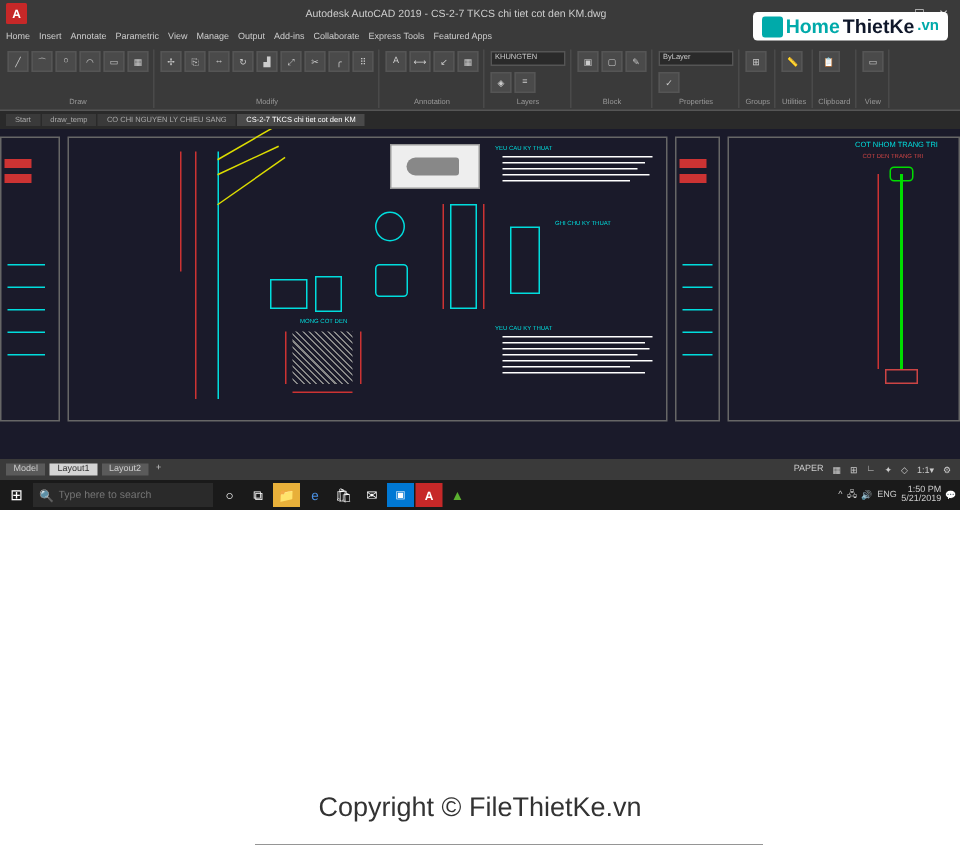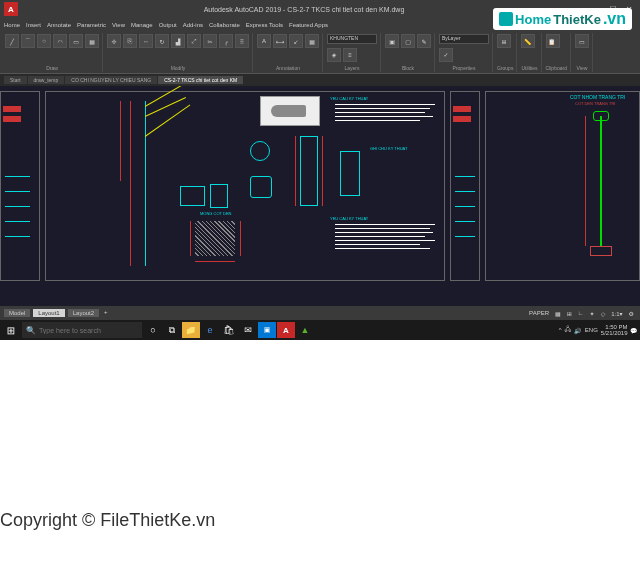--- a/index.html
+++ b/index.html
@@ -42,23 +42,23 @@
 .sb-item{color:#ccc;font-size:6px;padding:0 2px}
 .taskbar{height:20px;background:#1a1a1a;display:flex;align-items:center;padding:0 2px;gap:2px}
 .start{width:18px;height:16px;display:flex;align-items:center;justify-content:center;color:#fff;font-size:10px}
 .search{width:120px;height:16px;background:#2a2a2a;display:flex;align-items:center;padding:0 4px;gap:3px}
 .search input{flex:1;background:transparent;border:none;color:#999;font-size:7px;outline:none}
 .tb-icons{display:flex;gap:1px}
 .tb-icon{width:18px;height:16px;display:flex;align-items:center;justify-content:center;font-size:9px}
 .tray{margin-left:auto;display:flex;align-items:center;gap:3px;color:#ccc;font-size:6px}
 .watermark{position:absolute;top:8px;right:8px;background:#fff;border-radius:3px;padding:2px 6px;display:flex;align-items:center;gap:2px;font-size:13px;font-weight:bold}
 .wm-file{color:#0aa}
-.wm-tk{color:#0f766e}
-.wm-vn{color:#0aa;font-size:16px}
-.copyright{position:absolute;width:100%;top:510px;color:#333;font-size:18px}
+.wm-tk{color:#0f172a}
+.wm-vn{color:#0aa;font-size:10px}
+.copyright{position:absolute;width:100%;top:528px;text-align:center;color:#333;font-size:18px}
 </style>
 </head>
 <body>
 
 <div class="app">
   <div class="titlebar">
     <div class="titlebar-left">
       <div class="logo">A</div>
     </div>
     <div class="title">Autodesk AutoCAD 2019 - CS-2-7 TKCS chi tiet cot den KM.dwg</div>

